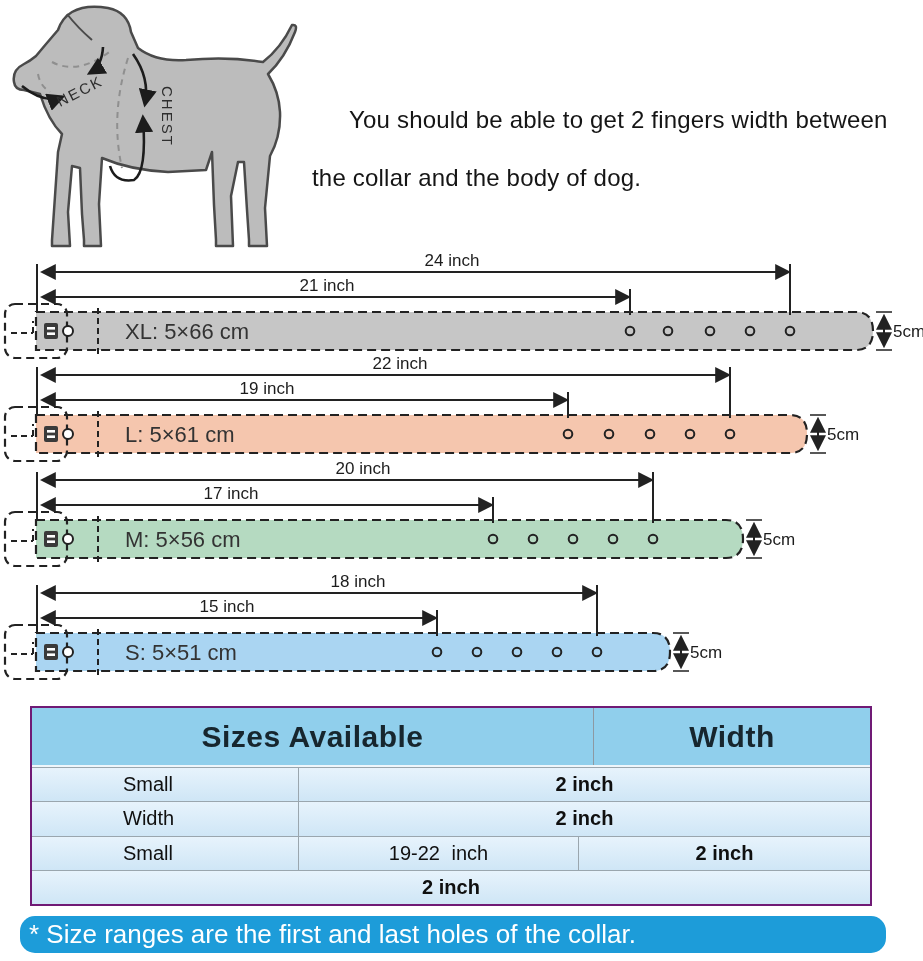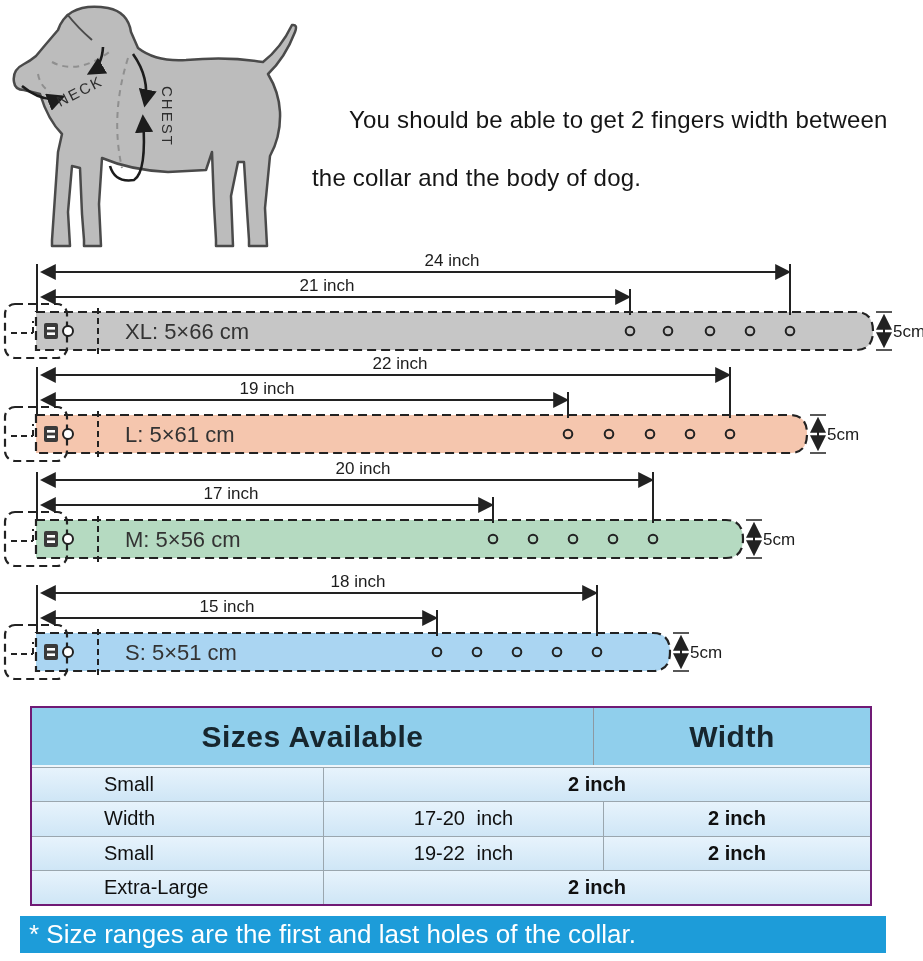--- a/index.html
+++ b/index.html
@@ -32,29 +32,30 @@
   }
   .th-sizes{width:562px;border-right:1px solid #8d99a2;box-sizing:border-box;}
   .th-width{flex:1;}
   .st-row{
     display:flex;flex:1;
     background:linear-gradient(180deg,#e7f3fc 0%,#cfe6f6 100%);
     border-top:1px solid #9aa6ae;
   }
   .st-row:first-of-type{border-top:none;}
   .st-row .cell{display:flex;align-items:center;font-size:20px;color:#101010;box-sizing:border-box;}
-  .cell-size{width:292px;padding-left:72px;border-right:1px solid #9aa6ae;}
+  .cell-size{width:267px;padding-left:91px;border-right:1px solid #9aa6ae;}
   .cell-range{width:280px;justify-content:center;border-right:1px solid #9aa6ae;word-spacing:6px;}
   .cell-width{flex:1;justify-content:center;font-weight:bold;}
   
   .footnote{
     position:absolute;left:20px;top:916px;width:866px;height:37px;
     background:var(--footer-bg,#1d9cd9);color:#ffffff;
     font-size:26px;line-height:37px;padding-left:9px;box-sizing:border-box;
     white-space:nowrap;
+    border-radius:15px;
   }
 </style>
 </head>
 <body>
 
 <div class="canvas">
 
   <svg class="dog-svg" width="310" height="258" viewBox="0 0 310 258">
     <defs>
       <marker id="dog-ah" viewBox="0 0 10 10" refX="8" refY="5" markerWidth="7" markerHeight="7" orient="auto">
@@ -223,29 +224,27 @@
     <div class="st-header">
       <div class="th th-sizes">Sizes Available</div>
       <div class="th th-width">Width</div>
     </div>
     <div class="st-row">
       <div class="cell cell-size">Small</div>
       <div class="cell cell-width">2 inch</div>
     </div>
     <div class="st-row">
       <div class="cell cell-size">Width</div>
-      <div class="cell cell-range">17-20 inch</div>
       <div class="cell cell-width">2 inch</div>
     </div>
     <div class="st-row">
       <div class="cell cell-size">Small</div>
       <div class="cell cell-range">19-22 inch</div>
       <div class="cell cell-width">2 inch</div>
     </div>
     <div class="st-row">
-      <div class="cell cell-size">Extra-Large</div>
       <div class="cell cell-width">2 inch</div>
     </div>
   </div>
 
   <div class="footnote">* Size ranges are the first and last holes of the collar.</div>
 
 </div>
 
 </body></html>

